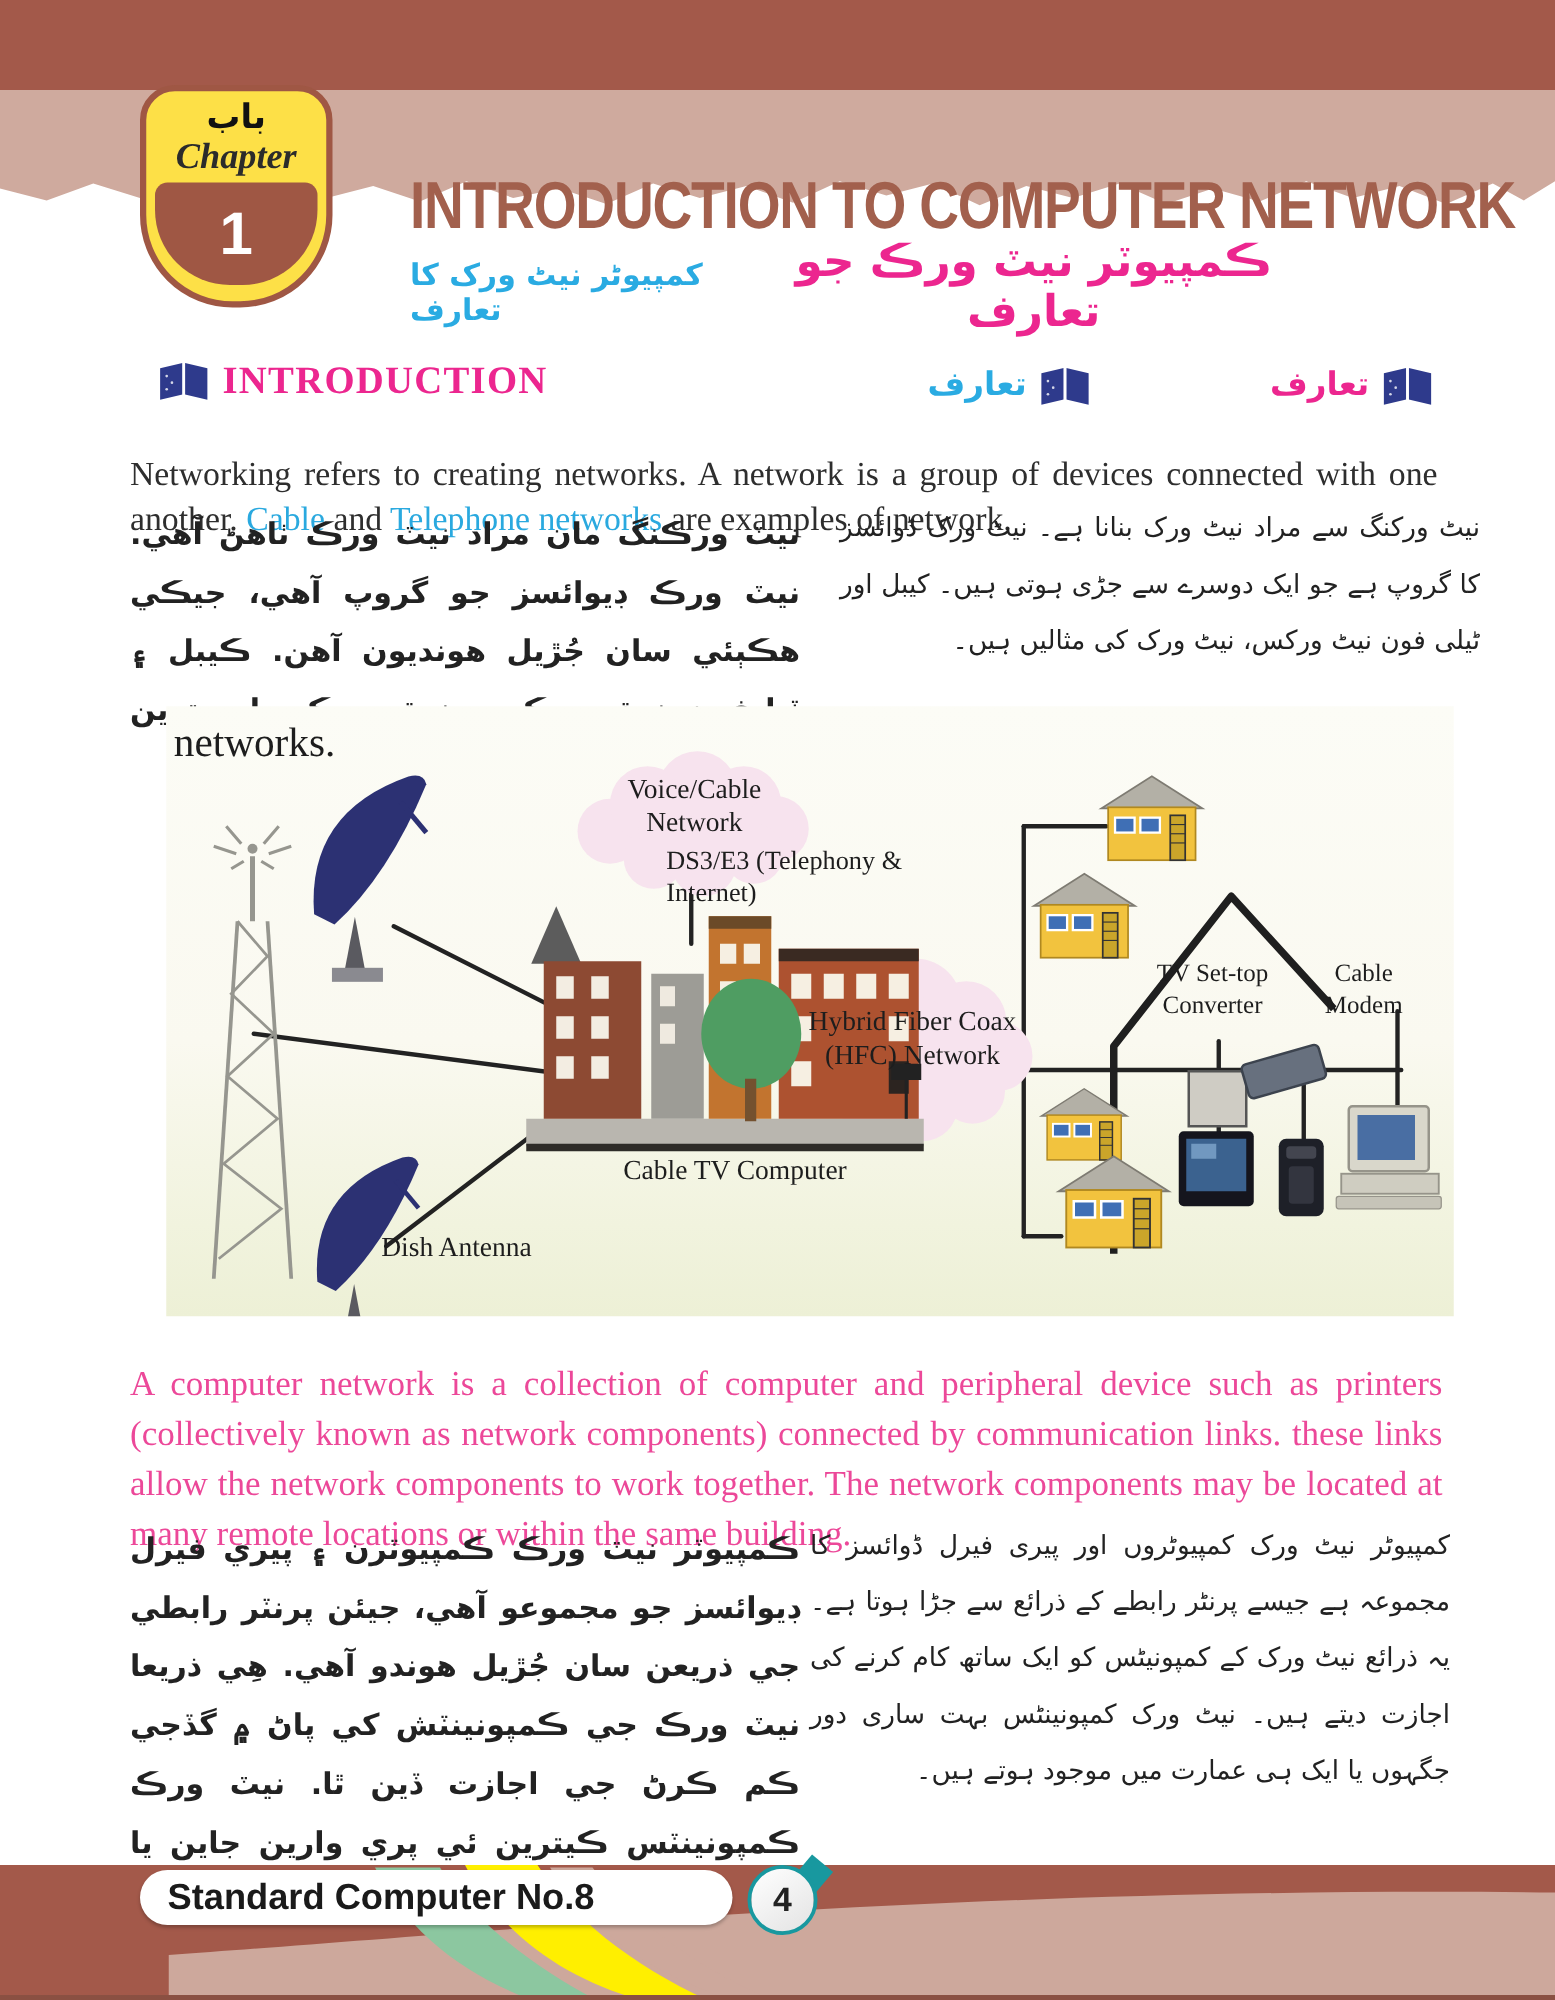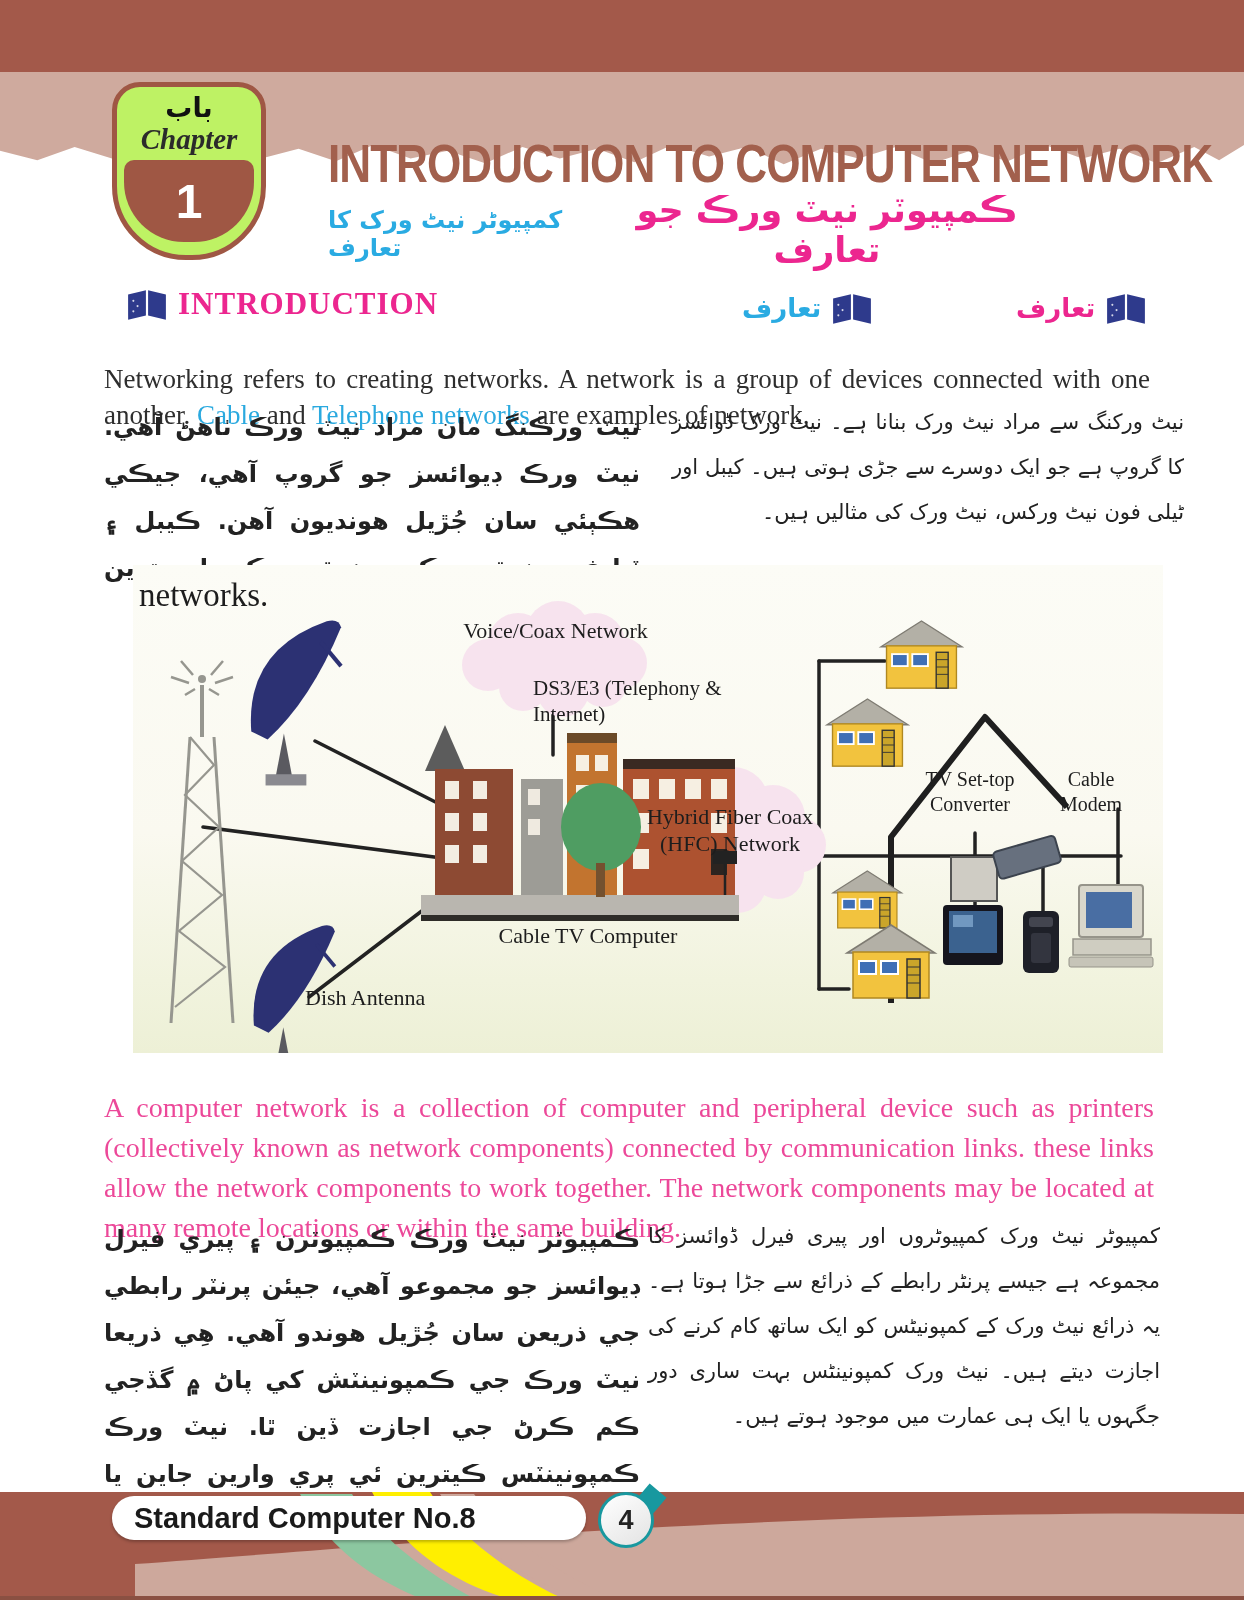--- a/index.html
+++ b/index.html
@@ -9,22 +9,22 @@
     font-family:"Liberation Serif", serif; color:#2e2e2e;
   }
   
   .band-top { position:absolute; left:0; top:0; width:1244px; height:72px; background:#a3594a; }
   .band-mauve {
     position:absolute; left:0; top:72px; width:1244px; height:96px; background:#cfaa9e;
     clip-path:polygon(0% 0%,100% 0%,100% 76%,98% 92%,96% 78%,93% 95%,90% 80%,87% 90%,84% 76%,81% 93%,78% 82%,75% 95%,72% 78%,69% 90%,66% 80%,63% 96%,60% 78%,57% 88%,54% 76%,51% 94%,48% 80%,45% 90%,42% 78%,39% 95%,36% 82%,33% 90%,30% 76%,27% 93%,24% 80%,21% 90%,18% 78%,15% 94%,12% 80%,9% 90%,6% 78%,3% 92%,0% 82%);
   }
   
   .chapter-badge {
-    position:absolute; left:112px; top:82px; width:154px; height:178px; z-index:6;
-    background:#bef264; border:5px solid #9f5744; border-radius:28px 28px 74px 74px;
+    position:absolute; left:112px; top:68px; width:154px; height:178px; z-index:6;
+    background:#fde047; border:5px solid #9f5744; border-radius:28px 28px 74px 74px;
     box-sizing:border-box; text-align:center;
   }
   .chapter-badge .urdu { font-family:"DejaVu Sans",sans-serif; font-size:27px; font-weight:bold; color:#111; margin-top:6px; line-height:30px; }
   .chapter-badge .eng  { font-style:italic; font-weight:bold; font-size:29px; color:#2b2b2b; line-height:32px; }
   .chapter-badge .num-box {
     margin:5px 7px 0 7px; height:82px; background:#9f5744; border-radius:10px 10px 60px 60px;
     display:flex; align-items:center; justify-content:center;
     color:#fff; font-family:"Liberation Sans",sans-serif; font-size:48px; font-weight:bold;
   }
   
@@ -301,21 +301,21 @@
       </g>
       <g>
         <rect x="946" y="320" width="64" height="52" rx="3" fill="#d9d7cb" stroke="#96948a" stroke-width="2"></rect>
         <rect x="953" y="327" width="46" height="36" fill="#496ea3"></rect>
         <rect x="940" y="374" width="78" height="16" fill="#cfcdc1" stroke="#96948a" stroke-width="1.5"></rect>
         <rect x="936" y="392" width="84" height="10" rx="2" fill="#c6c4b8" stroke="#96948a" stroke-width="1"></rect>
       </g>
     </svg>
 
     <div class="dlabel d-caption">networks.</div>
-    <div class="dlabel d-voice">Voice/Coax Network</div>
+    <div class="dlabel d-voice">Voice/Cable Network</div>
     <div class="dlabel d-ds3">DS3/E3 (Telephony &amp; Internet)</div>
     <div class="dlabel d-hfc">Hybrid Fiber Coax (HFC) Network</div>
     <div class="dlabel d-headend">Cable TV Computer</div>
     <div class="dlabel d-dish">Dish Antenna</div>
     <div class="dlabel d-settop">TV Set-top Converter</div>
     <div class="dlabel d-modem">Cable Modem</div>
   </div>
 
   <p class="eng-para2">A computer network is a collection of computer and peripheral device such as printers (collectively known as network components) connected by communication links. these links allow the network components to work together. The network components may be located at many remote locations or within the same building.</p>
 

